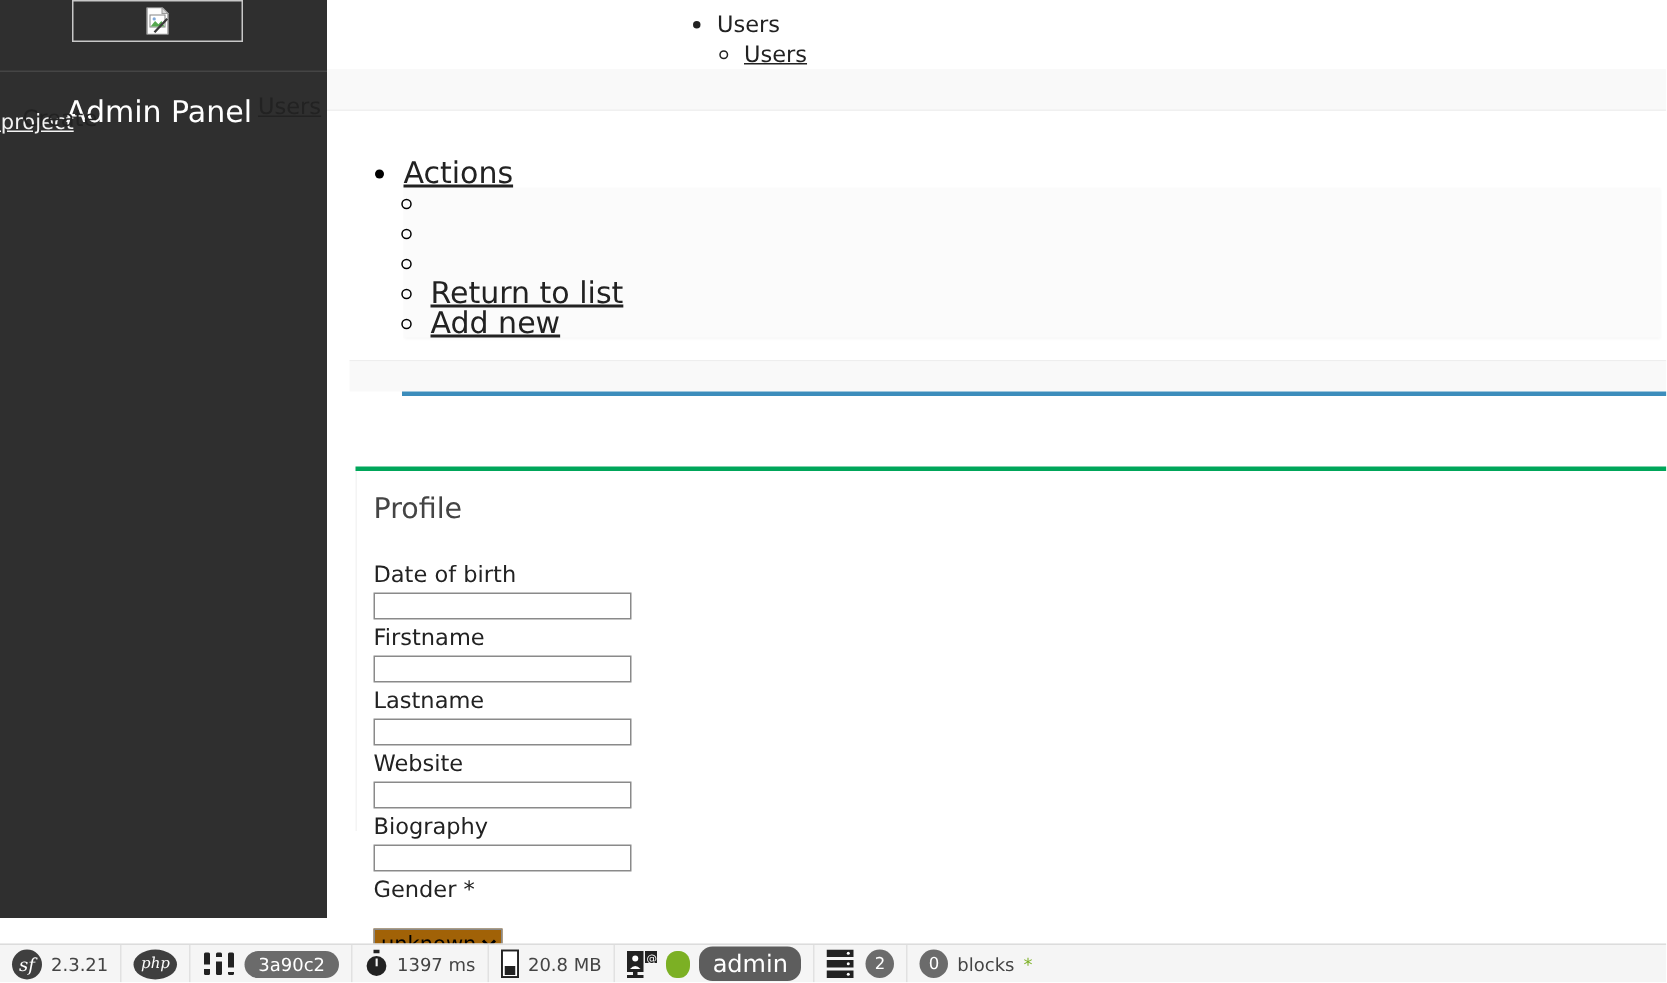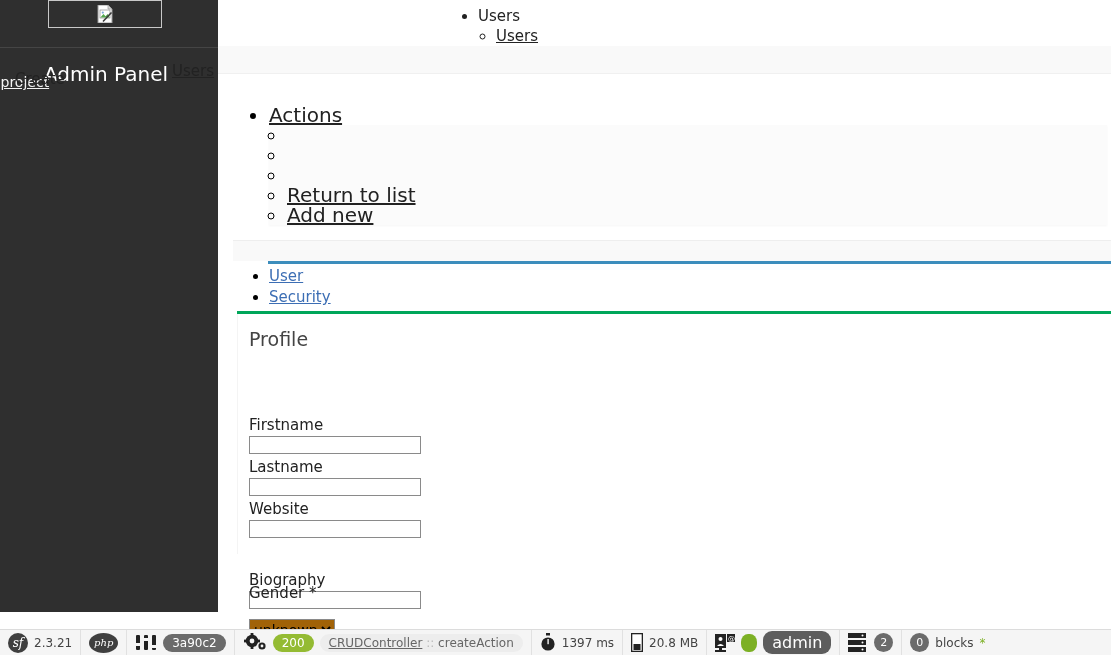--- a/index.html
+++ b/index.html
@@ -396,50 +396,46 @@
             <a>Add new</a>
           </li>
         </ul>
       </li>
     </ul>
   </div>
   <div class="panel-sep"></div>
   <div class="gray-strip"></div>
 
   <div class="blue-bar"></div>
-  <ul class="tabs-list">
-    <li>
-      <a>User</a>
-    </li>
-    <li>
-      <a>Security</a>
-    </li>
-  </ul>
 
   <div class="green-bar"></div>
   <div class="form-box">
     <div class="form-title">Profile</div>
 
+    <div class="field-group" style="top:60px;">
+      <label class="field-label">Date of birth</label>
+      <input class="field-input" type="text" value="" style="">
+    </div>
 
     <div class="field-group" style="top:102px;">
       <label class="field-label">Firstname</label>
       <input class="field-input" type="text" value="" style="">
     </div>
 
     <div class="field-group" style="top:144px;">
       <label class="field-label">Lastname</label>
       <input class="field-input" type="text" value="" style="">
     </div>
 
     <div class="field-group" style="top:186px;">
       <label class="field-label">Website</label>
       <input class="field-input" type="text" value="" style="">
     </div>
 
-    <div class="field-group" style="top:228px;margin-top:29px;">
+    <div class="field-group" style="top:228px;">
       <label class="field-label">Biography</label>
       <input class="field-input" type="text" value="" style="">
     </div>
 
     <div class="field-group" style="top:270px;">
       <label class="field-label">Gender *</label>
       <select class="field-select"><option value="unknown">unknown</option><option value="male">male</option><option value="female">female</option></select>
     </div>
   </div>
 
@@ -458,38 +454,20 @@
         <rect x="1" y="1" width="4" height="15" rx="1" fill="#222"></rect>
         <rect x="9" y="1" width="4" height="15" rx="1" fill="#222"></rect>
         <rect x="17" y="1" width="4" height="15" rx="1" fill="#222"></rect>
         <rect x="0" y="9" width="6" height="3" fill="#f5f5f5"></rect>
         <rect x="8" y="4" width="6" height="3" fill="#f5f5f5"></rect>
         <rect x="16" y="11" width="6" height="3" fill="#f5f5f5"></rect>
       </svg>
       <span class="sf-pill">3a90c2</span>
     </div>
 
-    <div class="sf-block">
-      <svg width="24" height="19" viewBox="0 0 24 19">
-        <circle cx="9" cy="8" r="6.2" fill="#222"></circle>
-        <circle cx="9" cy="8" r="2.4" fill="#f5f5f5"></circle>
-        <rect x="7.6" y="0" width="2.8" height="3" fill="#222"></rect>
-        <rect x="7.6" y="13" width="2.8" height="3" fill="#222"></rect>
-        <rect x="1" y="6.6" width="3" height="2.8" fill="#222"></rect>
-        <rect x="14" y="6.6" width="3" height="2.8" fill="#222"></rect>
-        <circle cx="19" cy="13" r="3.6" fill="#222"></circle>
-        <circle cx="19" cy="13" r="1.4" fill="#f5f5f5"></circle>
-      </svg>
-      <span class="sf-pill-green">200</span>
-      <span class="sf-route">
-        <span class="rname">CRUDController</span>
-        <span class="rsep">::</span>
-        <span>createAction</span>
-      </span>
-    </div>
 
     <div class="sf-block">
       <svg width="16" height="19" viewBox="0 0 16 19">
         <rect x="6" y="0" width="4" height="2.5" fill="#222"></rect>
         <circle cx="8" cy="11" r="6.6" fill="#222"></circle>
         <rect x="7.4" y="6" width="1.4" height="5.2" fill="#f5f5f5"></rect>
       </svg>
       <span class="sf-val">1397 ms</span>
     </div>
 

